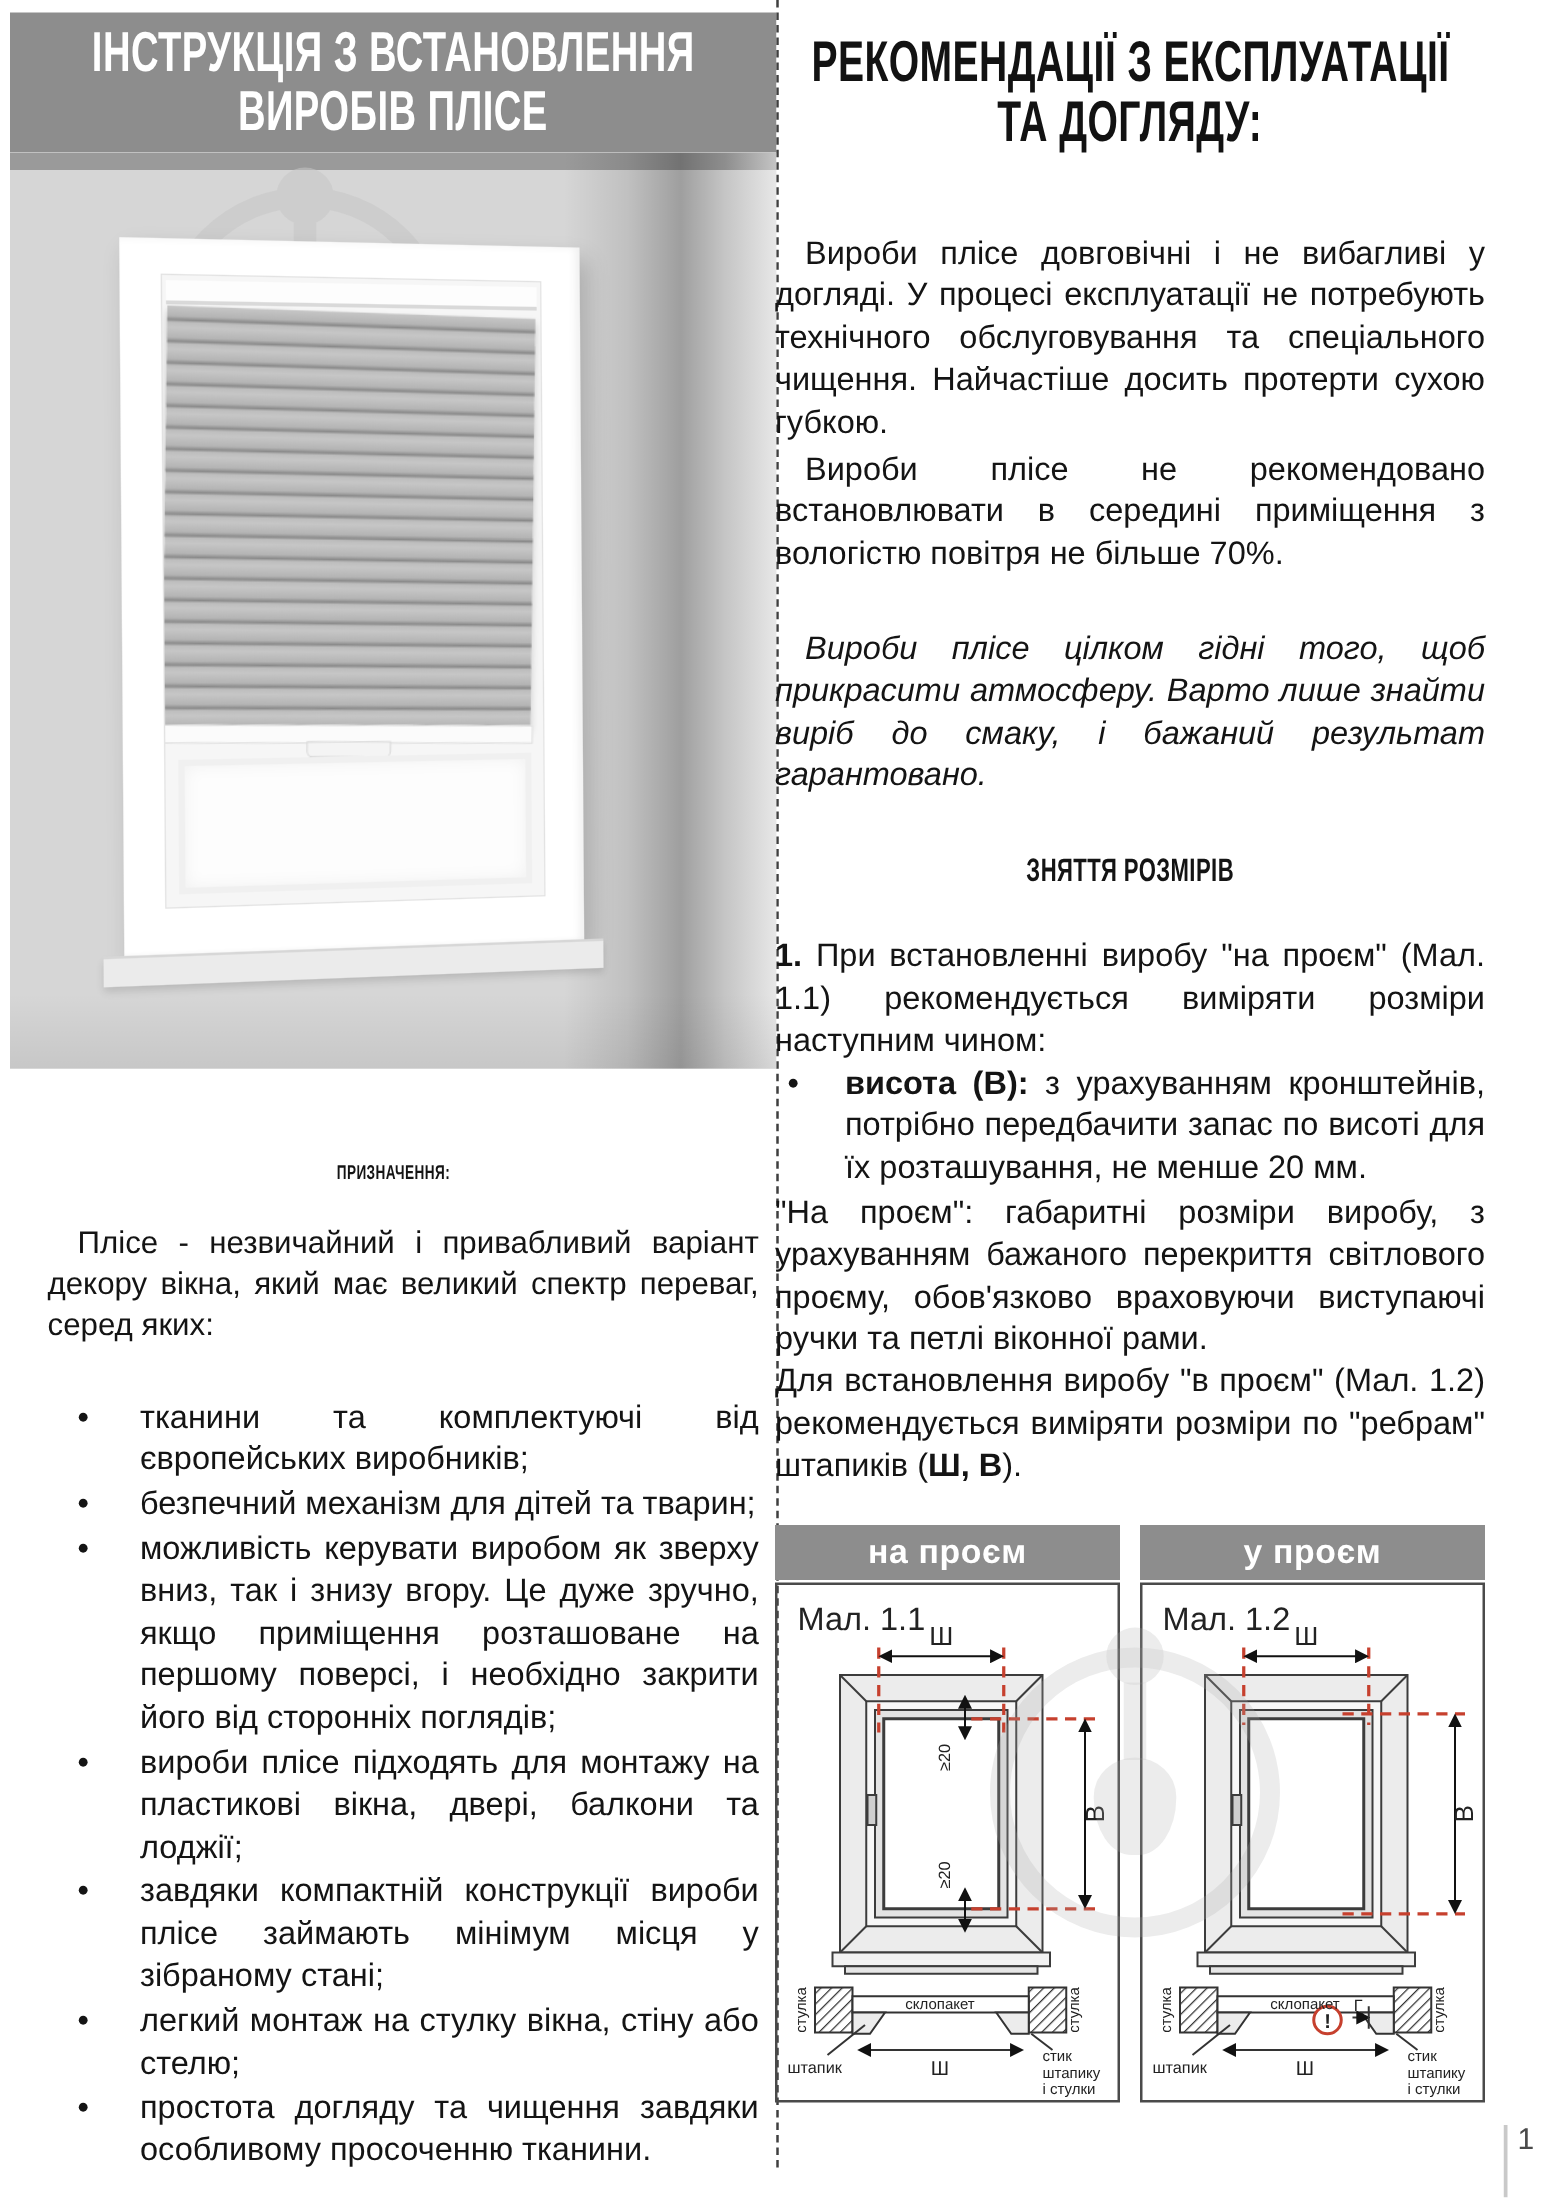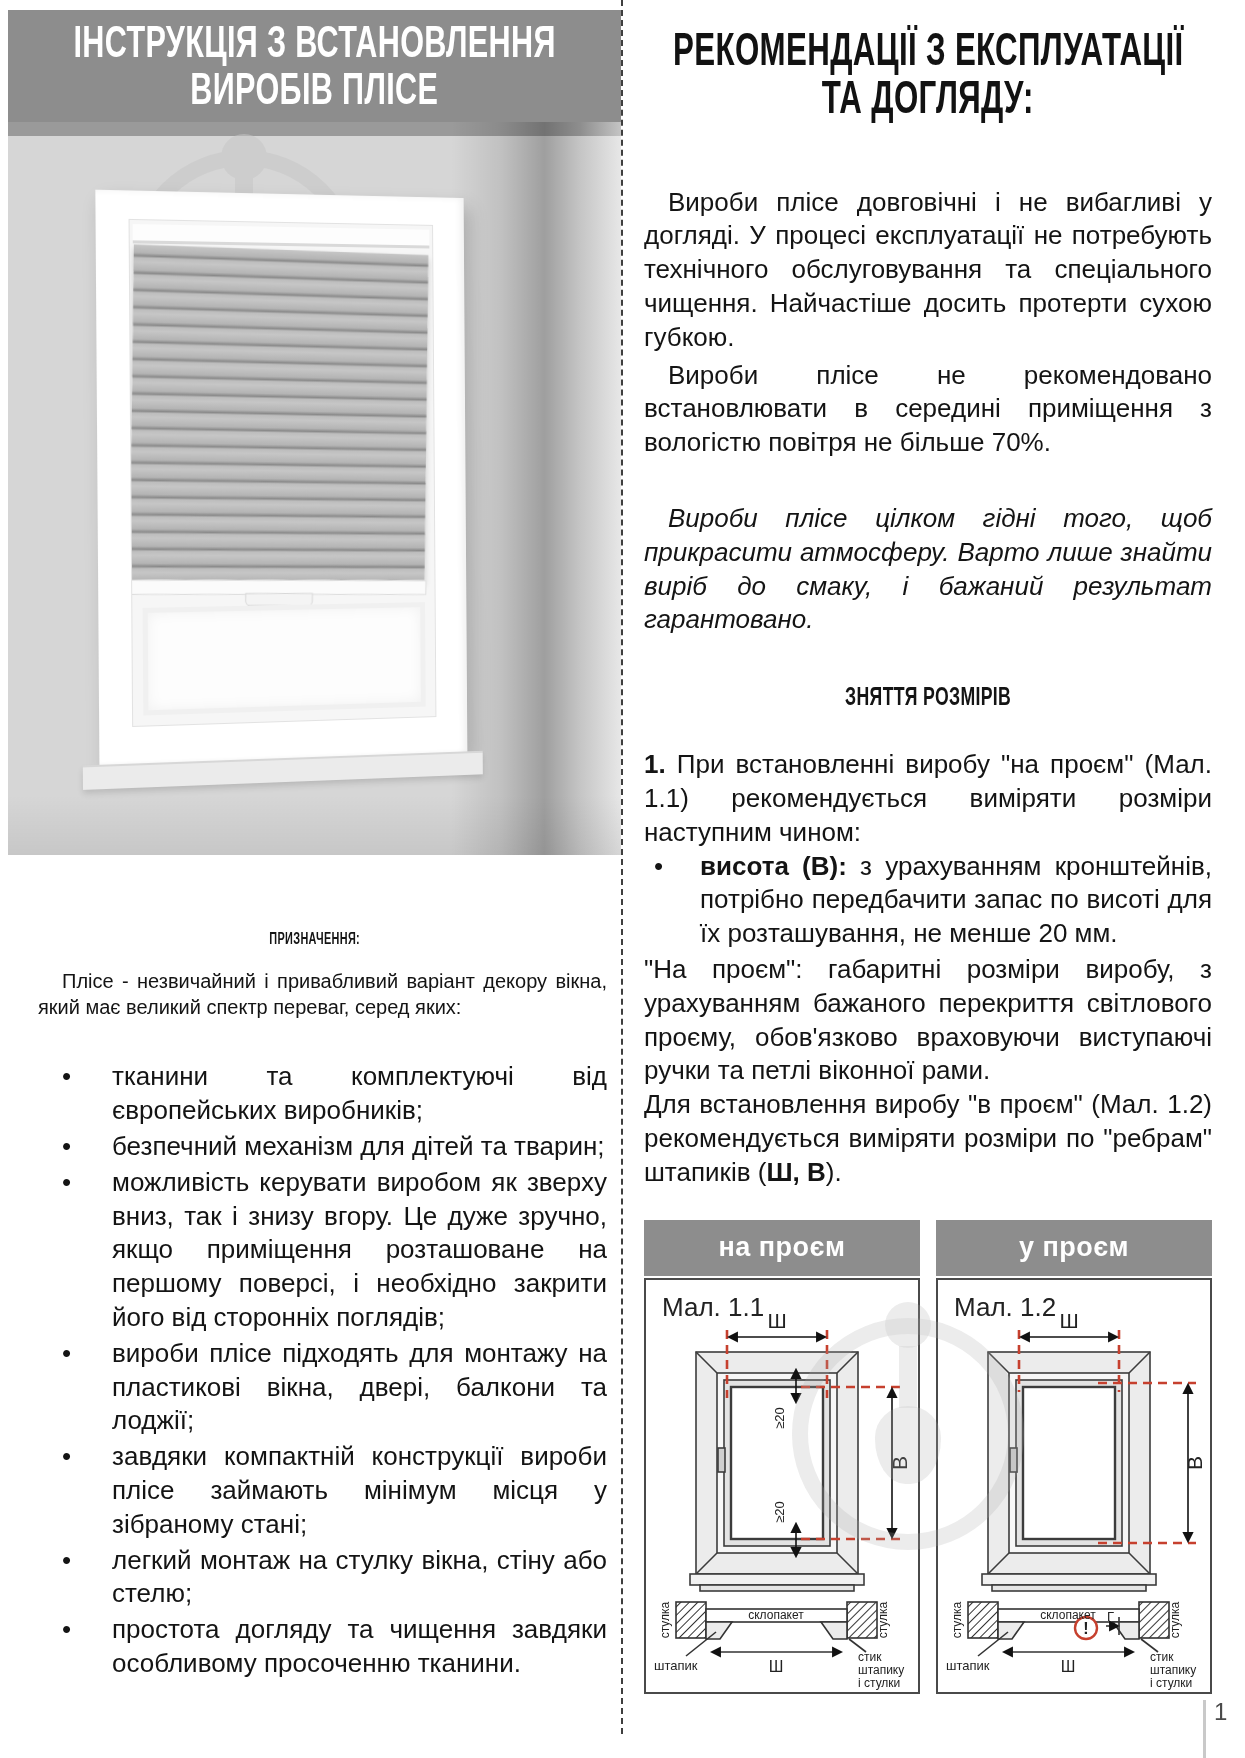--- a/index.html
+++ b/index.html
@@ -16,21 +16,21 @@
   .h-cond>span{
     display:inline-block;font-weight:bold;white-space:nowrap;
     transform:scaleX(0.68);transform-origin:center;
     letter-spacing:0.5px;line-height:1.04;
   }
   p{margin:0;}
   .just{text-align:justify;}
   .indent{text-indent:24px;}
   
   .col-left{position:absolute;left:8px;top:10px;width:613px;}
-  .col-right{position:absolute;left:644px;top:26px;width:568px;font-size:26px;line-height:1.3;}
+  .col-right{position:absolute;left:620px;top:26px;width:568px;font-size:26px;line-height:1.3;}
   .divider{
     position:absolute;left:621px;top:0;height:1734px;width:0;
     border-left:2px dashed #3f3f3f;
   }
   
   .title-box{
     background:#8d8d8d;height:112px;
     display:flex;flex-direction:column;justify-content:center;align-items:center;
   }
   .title-box .h-cond>span{color:#ffffff;font-size:45px;}
@@ -89,40 +89,40 @@
   .wm .stem{top:28px;width:18px;height:62px;}
   .wm .blob{top:88px;width:66px;height:78px;border-radius:50% 50% 46% 46%/40% 40% 58% 58%;}
   .wm-photo{left:120px;top:28px;opacity:0.55;}
   .wm-photo .ring{border:16px solid #c7c7c7;}
   .wm-photo .knob,.wm-photo .stem,.wm-photo .blob{background:#c7c7c7;}
   .wm-page{left:792px;top:1318px;opacity:0.5;z-index:3;}
   .wm-page .ring{border:16px solid rgba(170,170,170,0.45);}
   .wm-page .knob,.wm-page .stem,.wm-page .blob{background:rgba(170,170,170,0.45);}
   
   .purpose-heading{margin-top:76px;}
-  .purpose-intro{margin-top:20px;padding:0 14px 0 30px;font-size:20px;line-height:1.32;}
+  .purpose-intro{margin-top:30px;padding:0 14px 0 30px;font-size:25px;line-height:1.32;}
   .bullets-left{list-style:none;margin:40px 0 0;padding:0;font-size:26px;line-height:1.3;}
   .bullets-left li{position:relative;padding:0 14px 2px 104px;text-align:justify;}
   .bullets-left li::before{content:"\2022";position:absolute;left:54px;top:0;}
   
   .care-heading .h-cond>span{font-size:46px;color:#121212;}
   .p-care1{margin-top:64px;}
   .p-care2{margin-top:4px;}
   .p-care3{margin-top:42px;font-style:italic;}
   .measuring-heading{margin-top:46px;align-items:center;}
   .p-step{margin-top:38px;}
   .bullets-right{list-style:none;margin:0;padding:0;}
   .bullets-right li{position:relative;padding:0 0 2px 56px;text-align:justify;}
   .bullets-right li::before{content:"\2022";position:absolute;left:10px;top:0;}
   b{font-weight:bold;}
   
   .figs{display:flex;gap:16px;margin-top:30px;position:relative;z-index:2;}
   .fig{width:276px;}
   .fig-header{
-    background:#8d8d8d;color:#fff;text-align:center;height:56px;
+    background:#8d8d8d;color:#fff;text-align:center;height:44px;
     display:flex;align-items:center;justify-content:center;
     font-weight:bold;font-size:27px;letter-spacing:0.5px;
   }
   .fig-body{border:2px solid #4a4a4a;margin-top:2px;background:transparent;}
   .fig-body svg{display:block;}
   svg text{font-family:"Liberation Sans",sans-serif;fill:#222;}
   
   .footer-line{position:absolute;left:1203px;top:1700px;width:3px;height:58px;background:#c9c9c9;}
   .page-number{position:absolute;left:1214px;top:1698px;font-size:24px;color:#4a4a4a;}
 </style>

